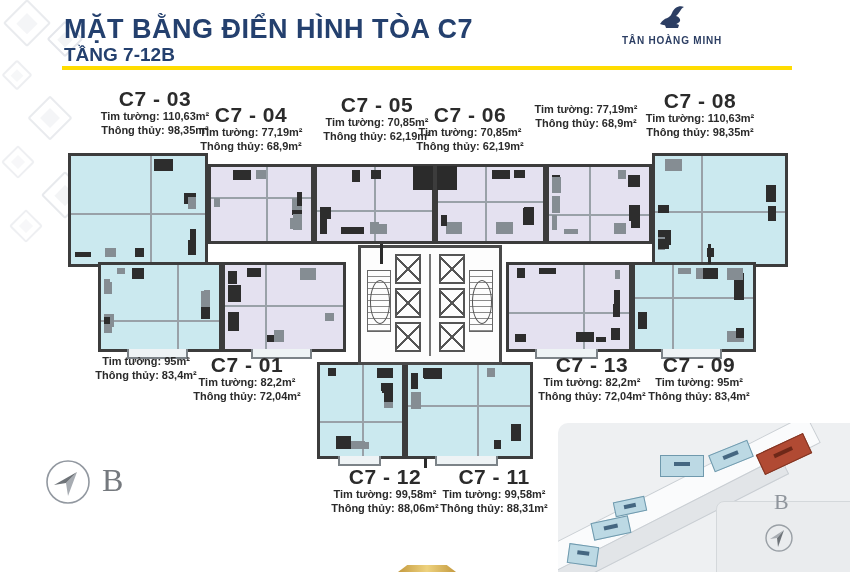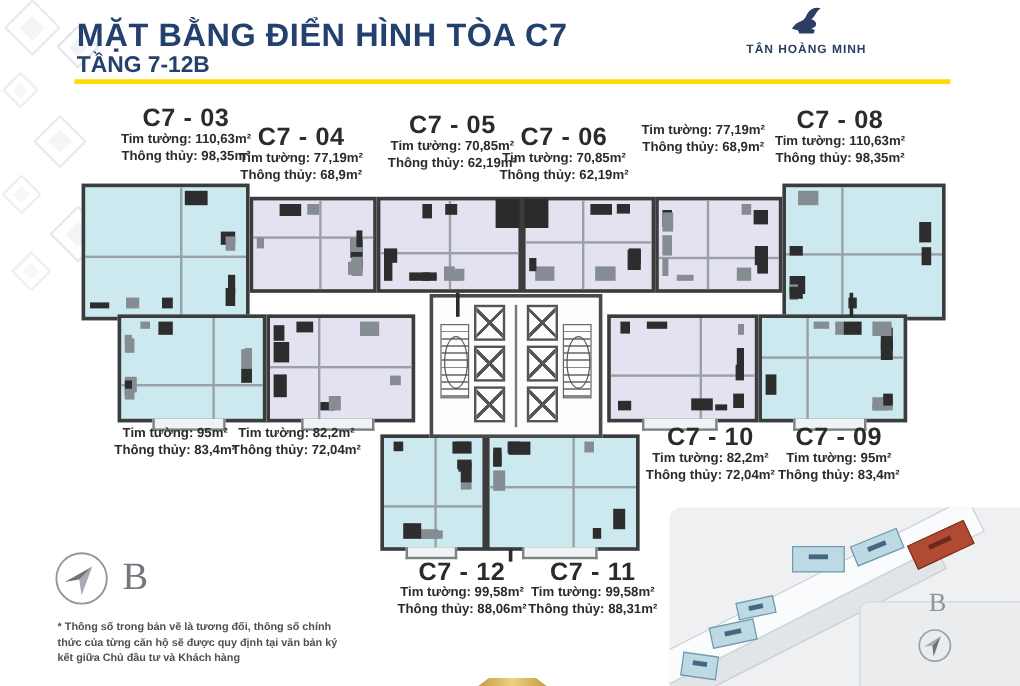--- a/index.html
+++ b/index.html
@@ -317,25 +317,26 @@
     <div class="ulabel" style="left:635px;top:90px;">
       <div class="nm">C7 - 08</div>
       <div class="ar">Tim tường: 110,63m²</div>
       <div class="ar">Thông thủy: 98,35m²</div>
     </div>
     <div class="ulabel" style="left:81px;top:354px;">
       <div class="ar">Tim tường: 95m²</div>
       <div class="ar">Thông thủy: 83,4m²</div>
     </div>
     <div class="ulabel" style="left:182px;top:354px;">
+      <div class="nm">C7 - 01</div>
       <div class="ar">Tim tường: 82,2m²</div>
       <div class="ar">Thông thủy: 72,04m²</div>
     </div>
     <div class="ulabel" style="left:527px;top:354px;">
-      <div class="nm">C7 - 10</div>
+      <div class="nm">C7 - 13</div>
       <div class="ar">Tim tường: 82,2m²</div>
       <div class="ar">Thông thủy: 72,04m²</div>
     </div>
     <div class="ulabel" style="left:634px;top:354px;">
       <div class="nm">C7 - 09</div>
       <div class="ar">Tim tường: 95m²</div>
       <div class="ar">Thông thủy: 83,4m²</div>
     </div>
     <div class="ulabel" style="left:320px;top:466px;">
       <div class="nm">C7 - 12</div>
@@ -351,21 +352,20 @@
 
   <div class="compass-main">
     <svg width="48" height="48" viewBox="0 0 48 48">
       <circle cx="24" cy="24" r="21" fill="none" stroke="#9298a0" stroke-width="1.6"></circle>
       <polygon points="33,14 24,38 22,25" fill="#a7acb2"></polygon>
       <polygon points="33,14 22,25 10,27" fill="#6e7378"></polygon>
     </svg>
     <div class="b">B</div>
   </div>
 
-  <p class="disclaimer">* Thông số trong bản vẽ là tương đối, thông số chính thức của từng căn hộ sẽ được quy định tại văn bản ký kết giữa Chủ đầu tư và Khách hàng</p>
 
   <div class="sitemap">
     <div class="road" style="left:-30px;top:58px;width:300px;height:30px;transform:rotate(-27deg);"></div>
     <div class="road" style="left:-40px;top:96px;width:280px;height:18px;transform:rotate(-27deg);background:#e2e5e8;"></div>
     <div class="road" style="left:158px;top:78px;width:160px;height:90px;border-radius:8px;background:#eaecee;border-color:#d4d8db;"></div>
     <div class="bldg" style="left:10px;top:122px;width:28px;height:18px;transform:rotate(8deg);">
         <div class="lab"></div>
       </div>
     <div class="bldg" style="left:34px;top:96px;width:36px;height:16px;transform:rotate(-12deg);">
         <div class="lab"></div>

